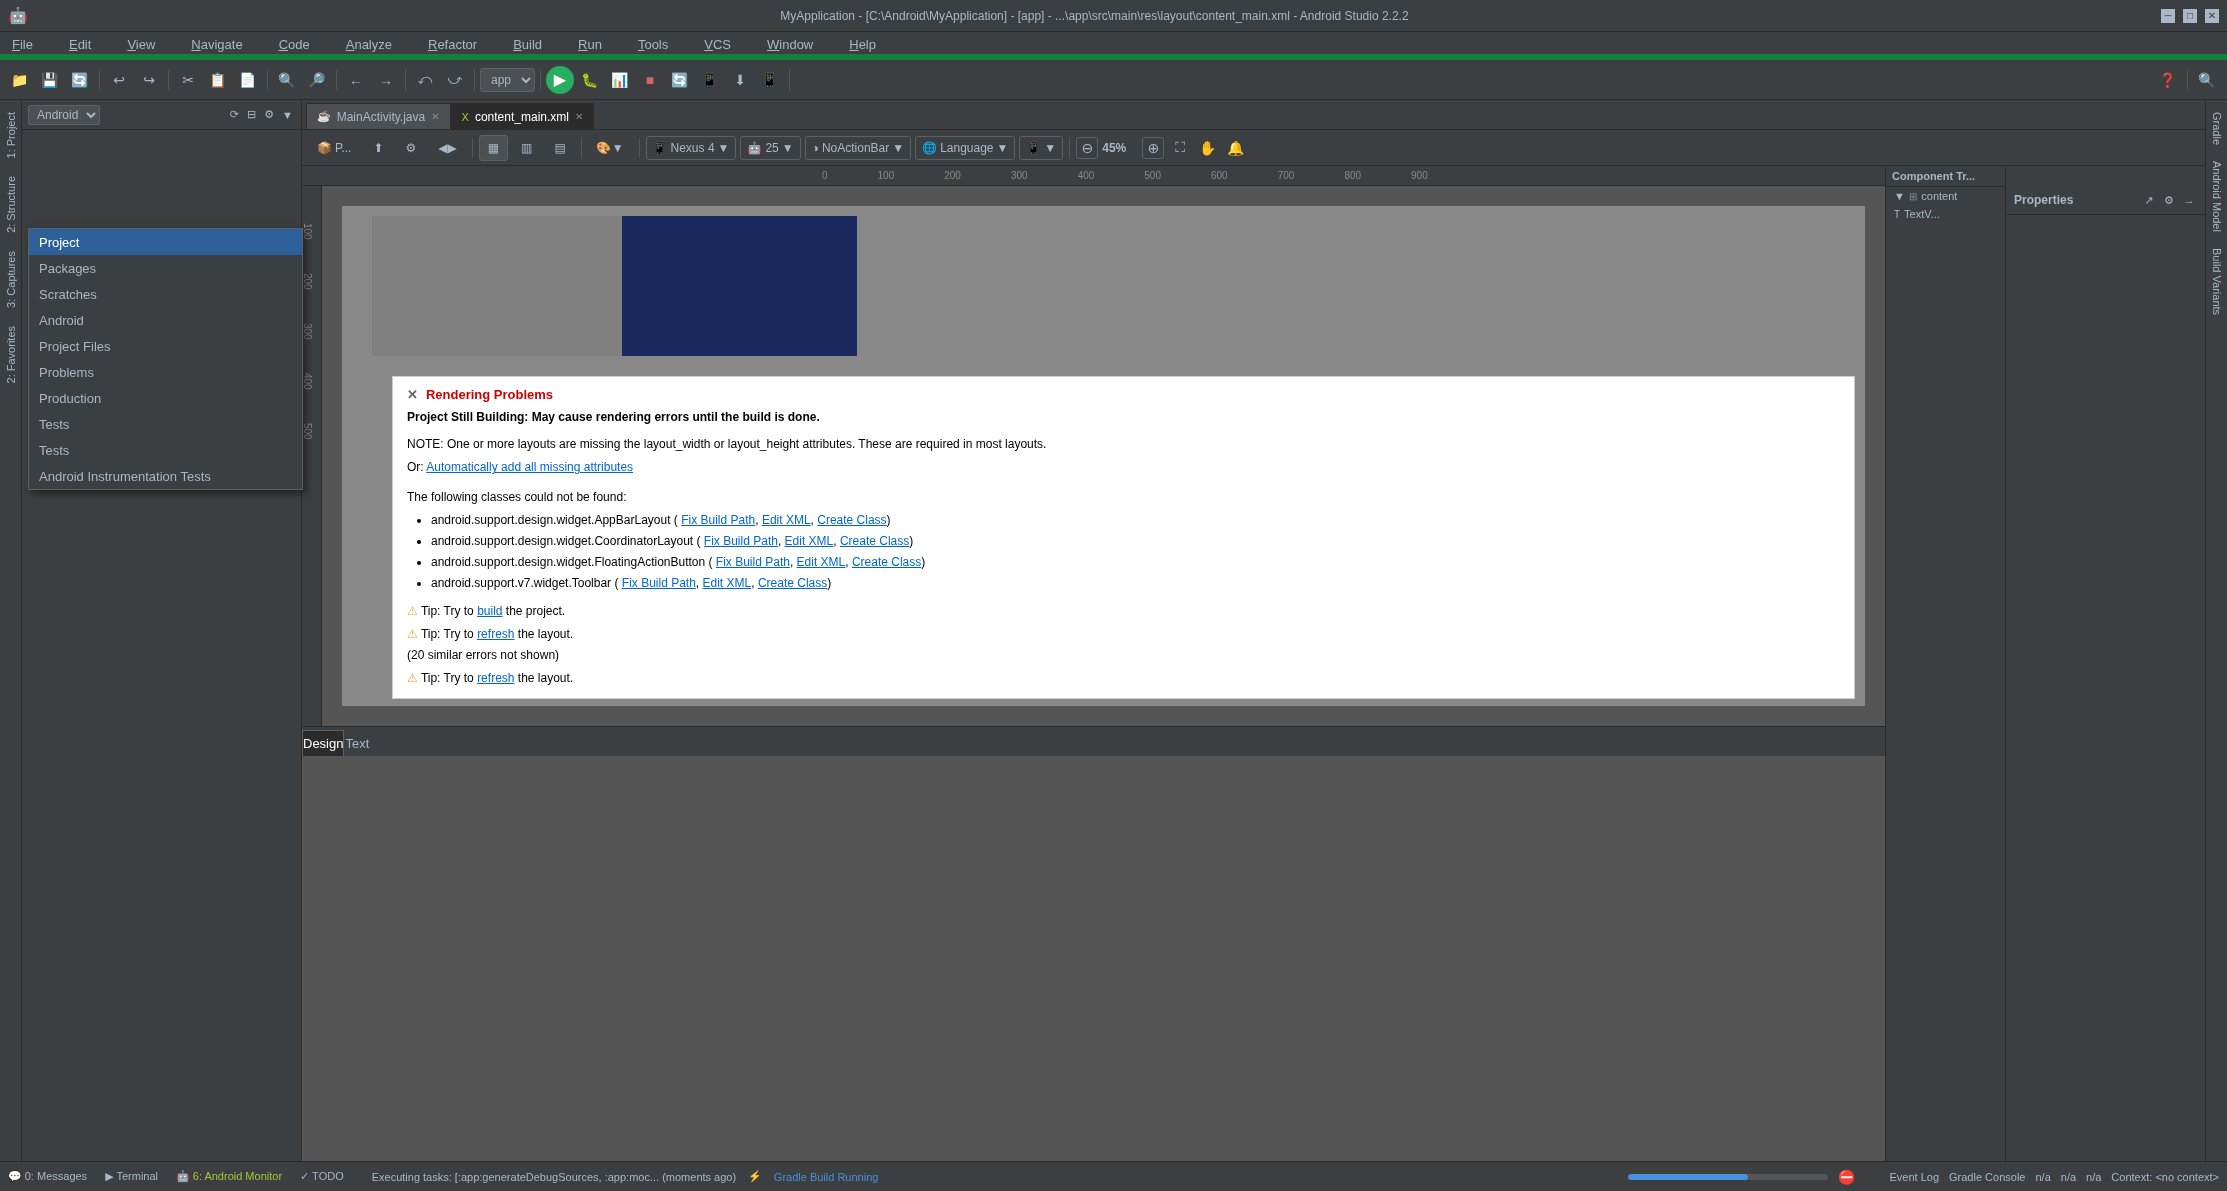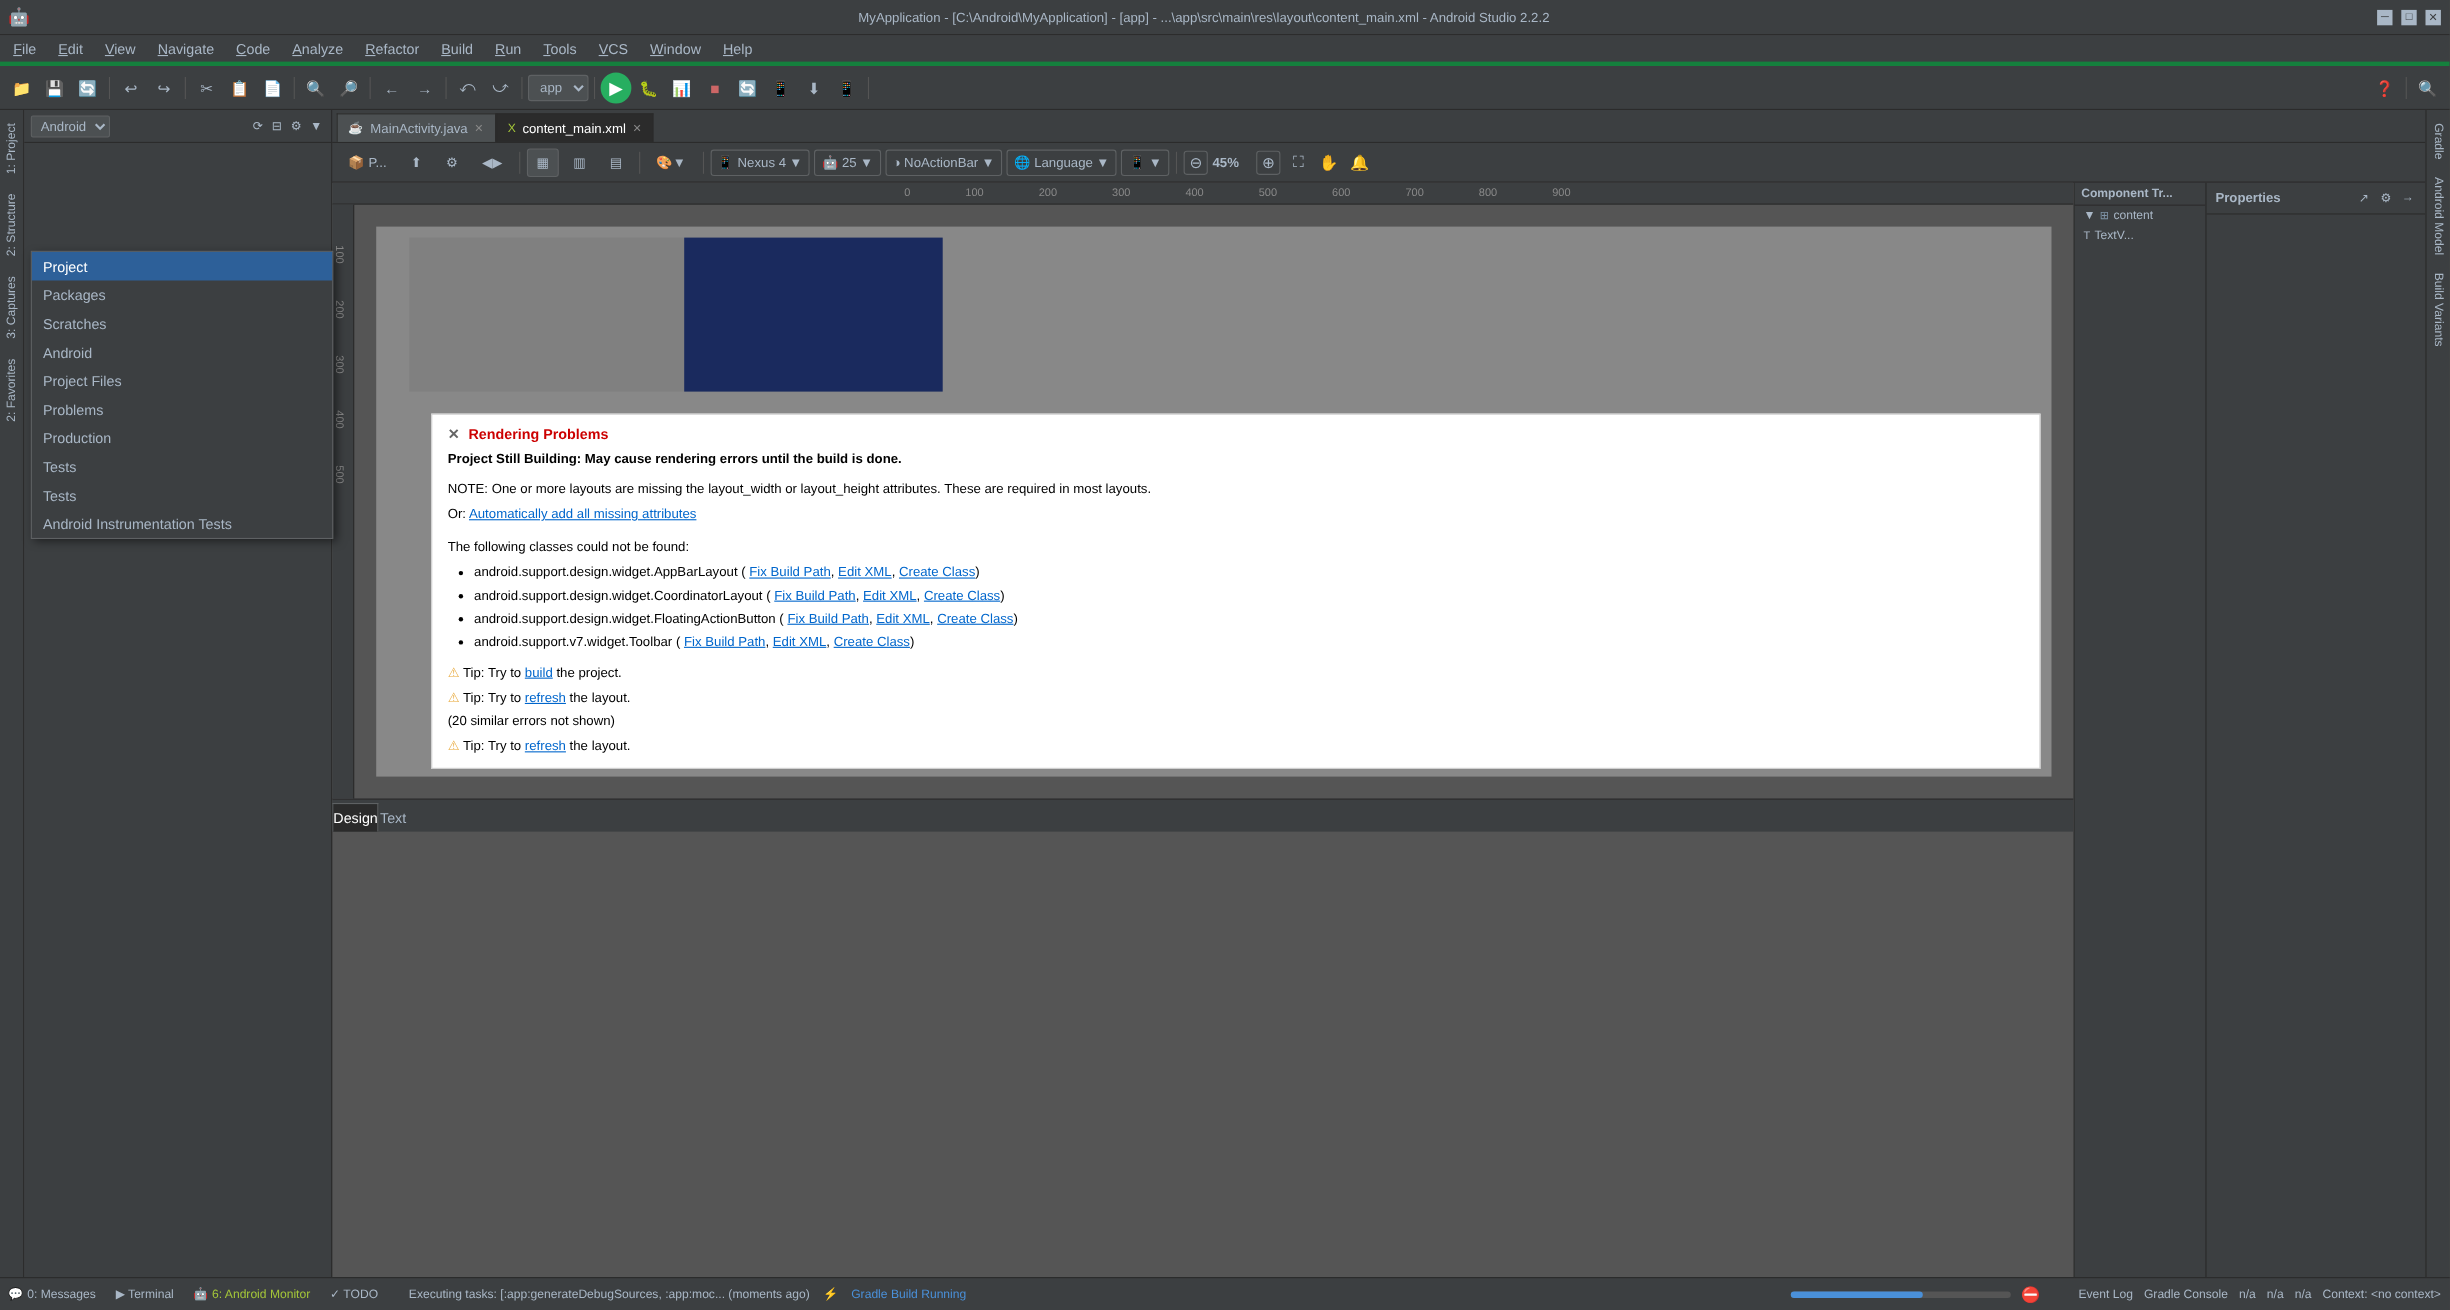--- a/index.html
+++ b/index.html
@@ -18,24 +18,24 @@
       justify-content: space-between;
     }
     #title-bar .win-controls { display: flex; gap: 8px; }
     #title-bar .win-btn { width: 14px; height: 14px; border: none; background: #a9b7c6; cursor: pointer; color: #3c3f41; font-size: 10px; display: flex; align-items: center; justify-content: center; }
 
     
     #menu-bar {
       height: 28px;
       background: #3c3f41;
       display: flex;
-      align-items: center;
+      align-items: flex-end;
       padding: 0 4px;
-      border-bottom: 4px solid #15803d;
-      gap: 4px;
+      border-bottom: 6px solid #15803d;
+      gap: 20px;
     }
     .menu-item { padding: 2px 8px; color: #a9b7c6; cursor: pointer; font-size: 13px; }
     .menu-item span { text-decoration: underline; }
 
     
     #toolbar {
       height: 40px;
       background: #3c3f41;
       display: flex;
       align-items: center;
@@ -257,21 +257,21 @@
     #ct-header { padding: 4px 6px; color: #a9b7c6; font-weight: bold; border-bottom: 1px solid #2b2b2b; }
     .ct-item { padding: 3px 8px; color: #a9b7c6; cursor: pointer; display: flex; align-items: center; gap: 4px; }
 
     
     #properties-panel {
       width: 200px;
       background: #3c3f41;
       border-left: 1px solid #2b2b2b;
       font-size: 12px;
     }
-    #props-header { padding: 6px 8px; color: #a9b7c6; font-weight: bold; border-bottom: 1px solid #2b2b2b; display: flex; align-items: center; gap: 4px; justify-content: space-between; }
+    #props-header { padding: 6px 8px; color: #a9b7c6; font-weight: bold; border-bottom: 1px solid #2b2b2b; display: flex; align-items: center; gap: 4px; justify-content: space-between; margin-top: 20px; }
 
     
     #bottom-area {
       height: 30px;
       background: #3c3f41;
       display: flex;
       align-items: flex-end;
       border-top: 1px solid #2b2b2b;
     }
     .bottom-tab {

